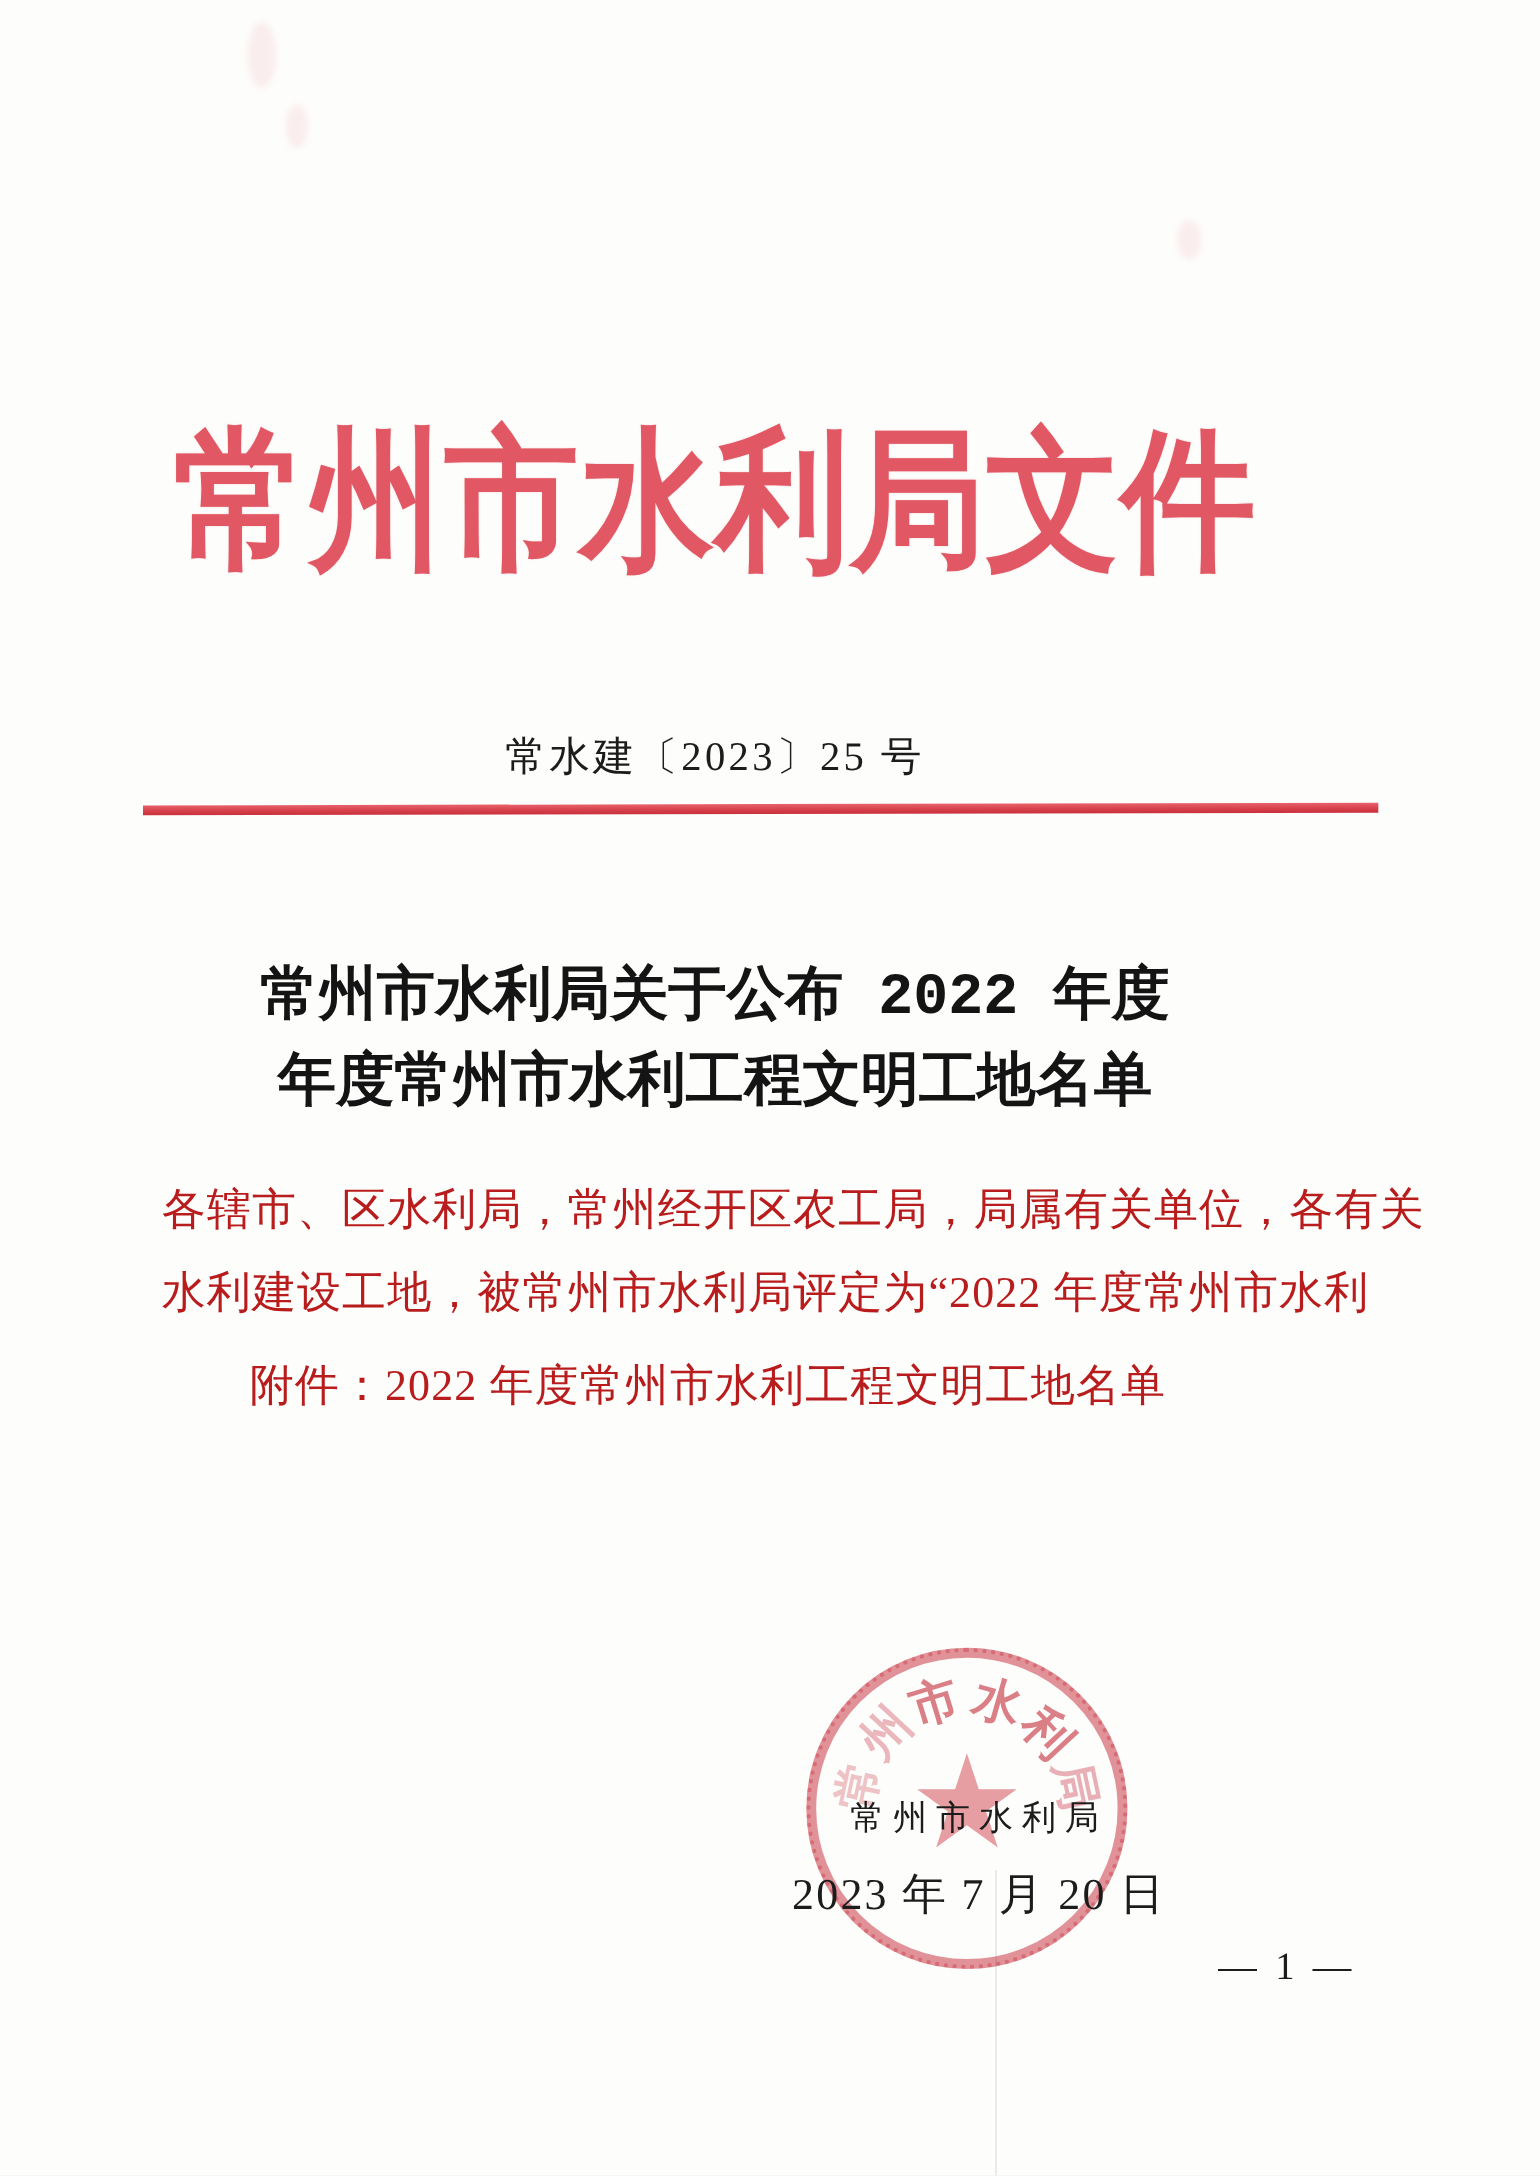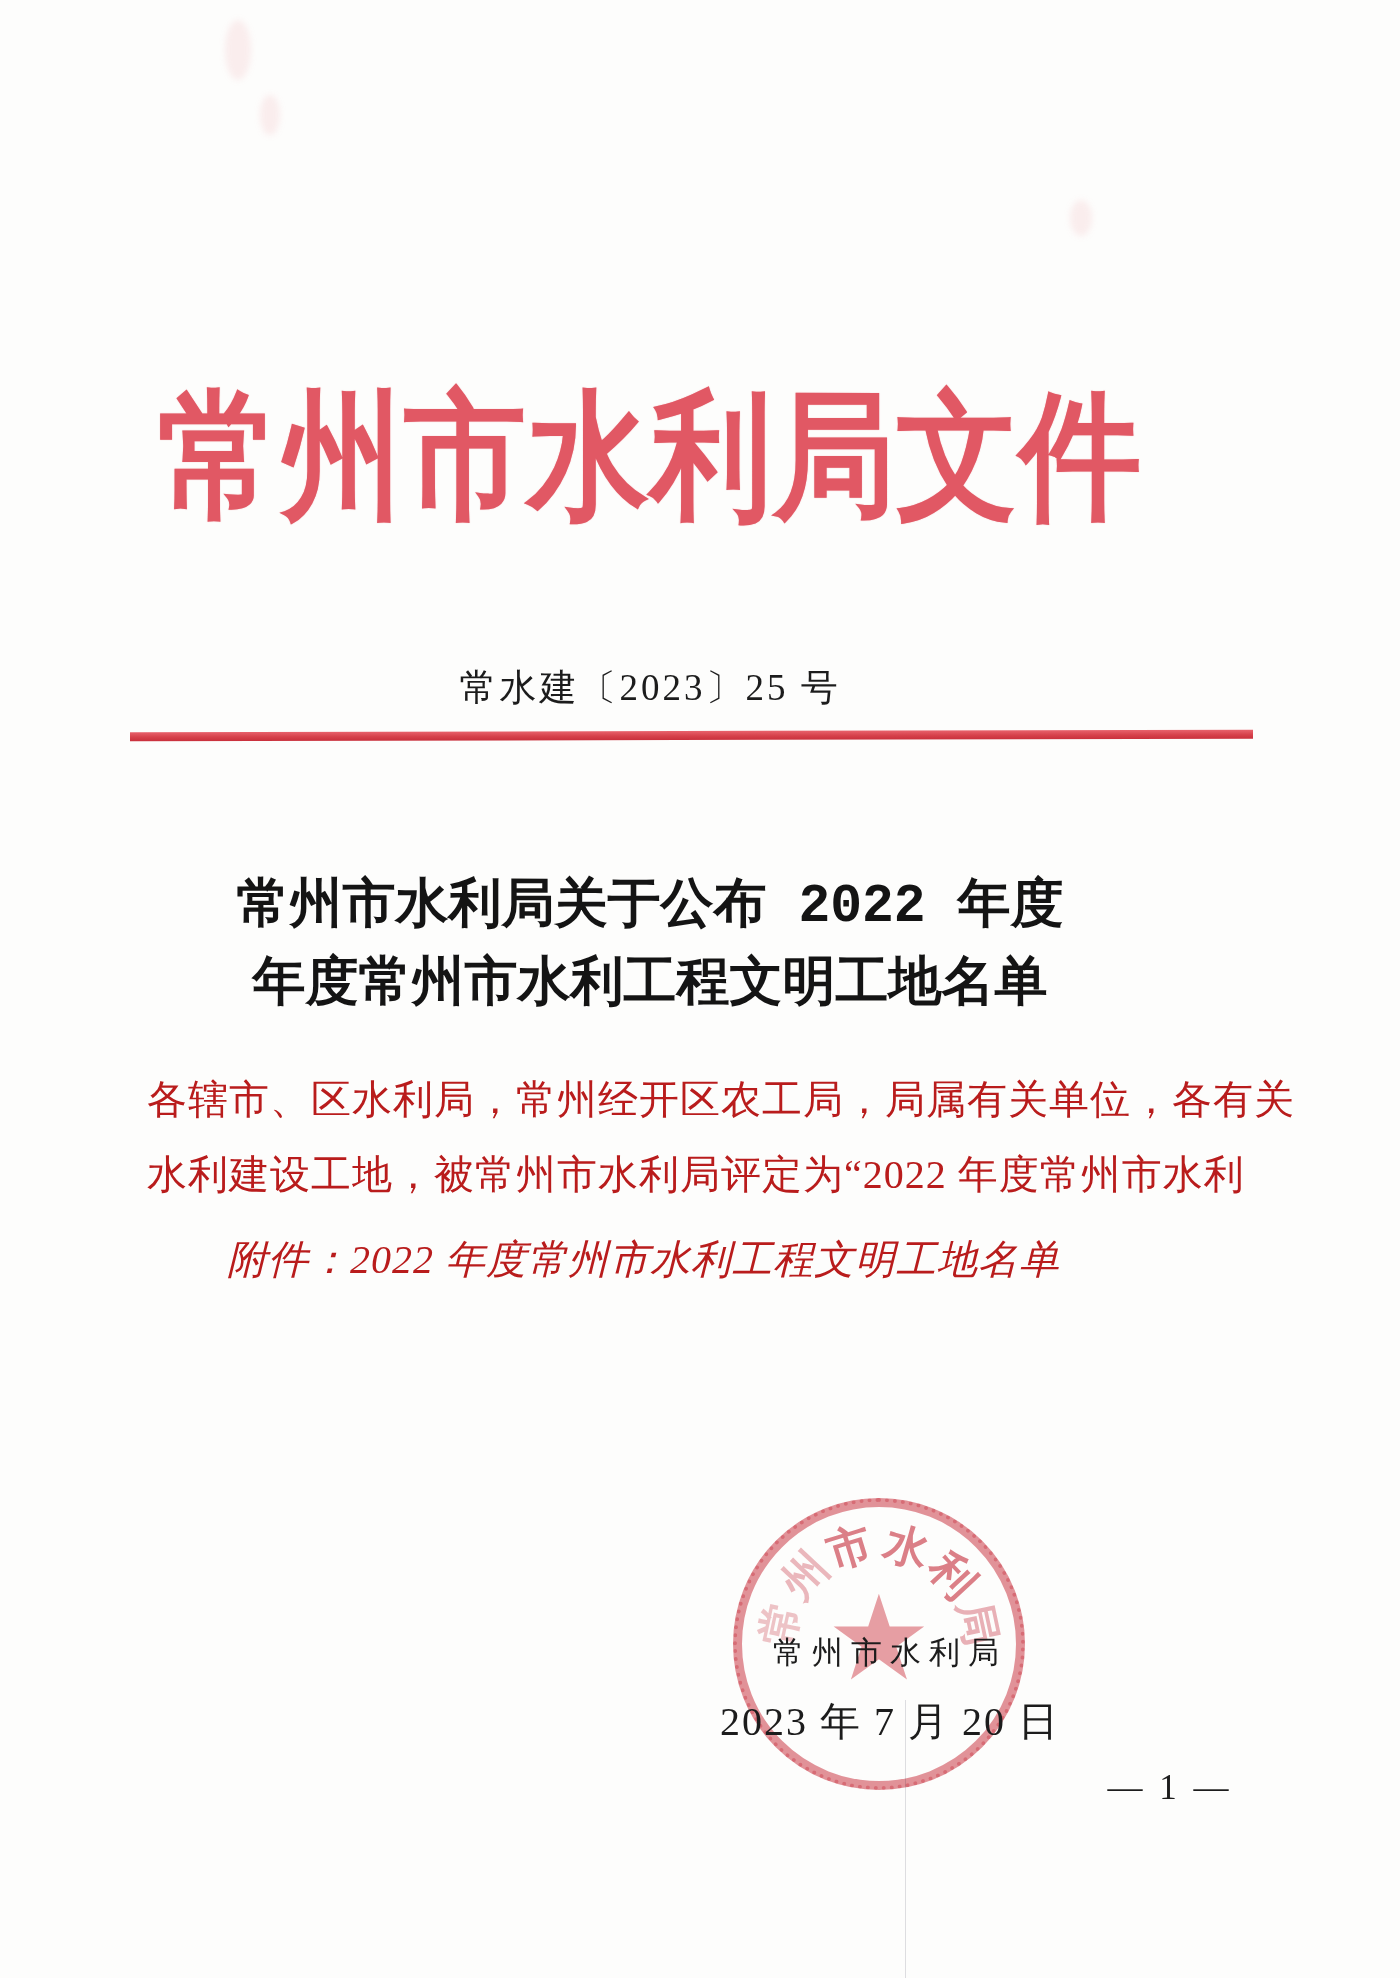--- a/index.html
+++ b/index.html
@@ -78,21 +78,21 @@
     top: 1062px;
     left: 147px;
     width: 1110px;
     font-size: 40px;
     line-height: 75px;
     color: #b91c1c;
     letter-spacing: 1px;
   }
   .body-line { white-space: nowrap; }
   .indent { text-indent: 2em; }
-  .attachment-line { margin-top: 10px; white-space: nowrap; font-style: italic; }
+  .attachment-line { margin-top: 10px; white-space: nowrap; }
 
   
   .signature-org {
     position: absolute;
     top: 1632px;
     left: 640px;
     width: 500px;
     text-align: center;
     font-size: 31px;
     letter-spacing: 8px;

